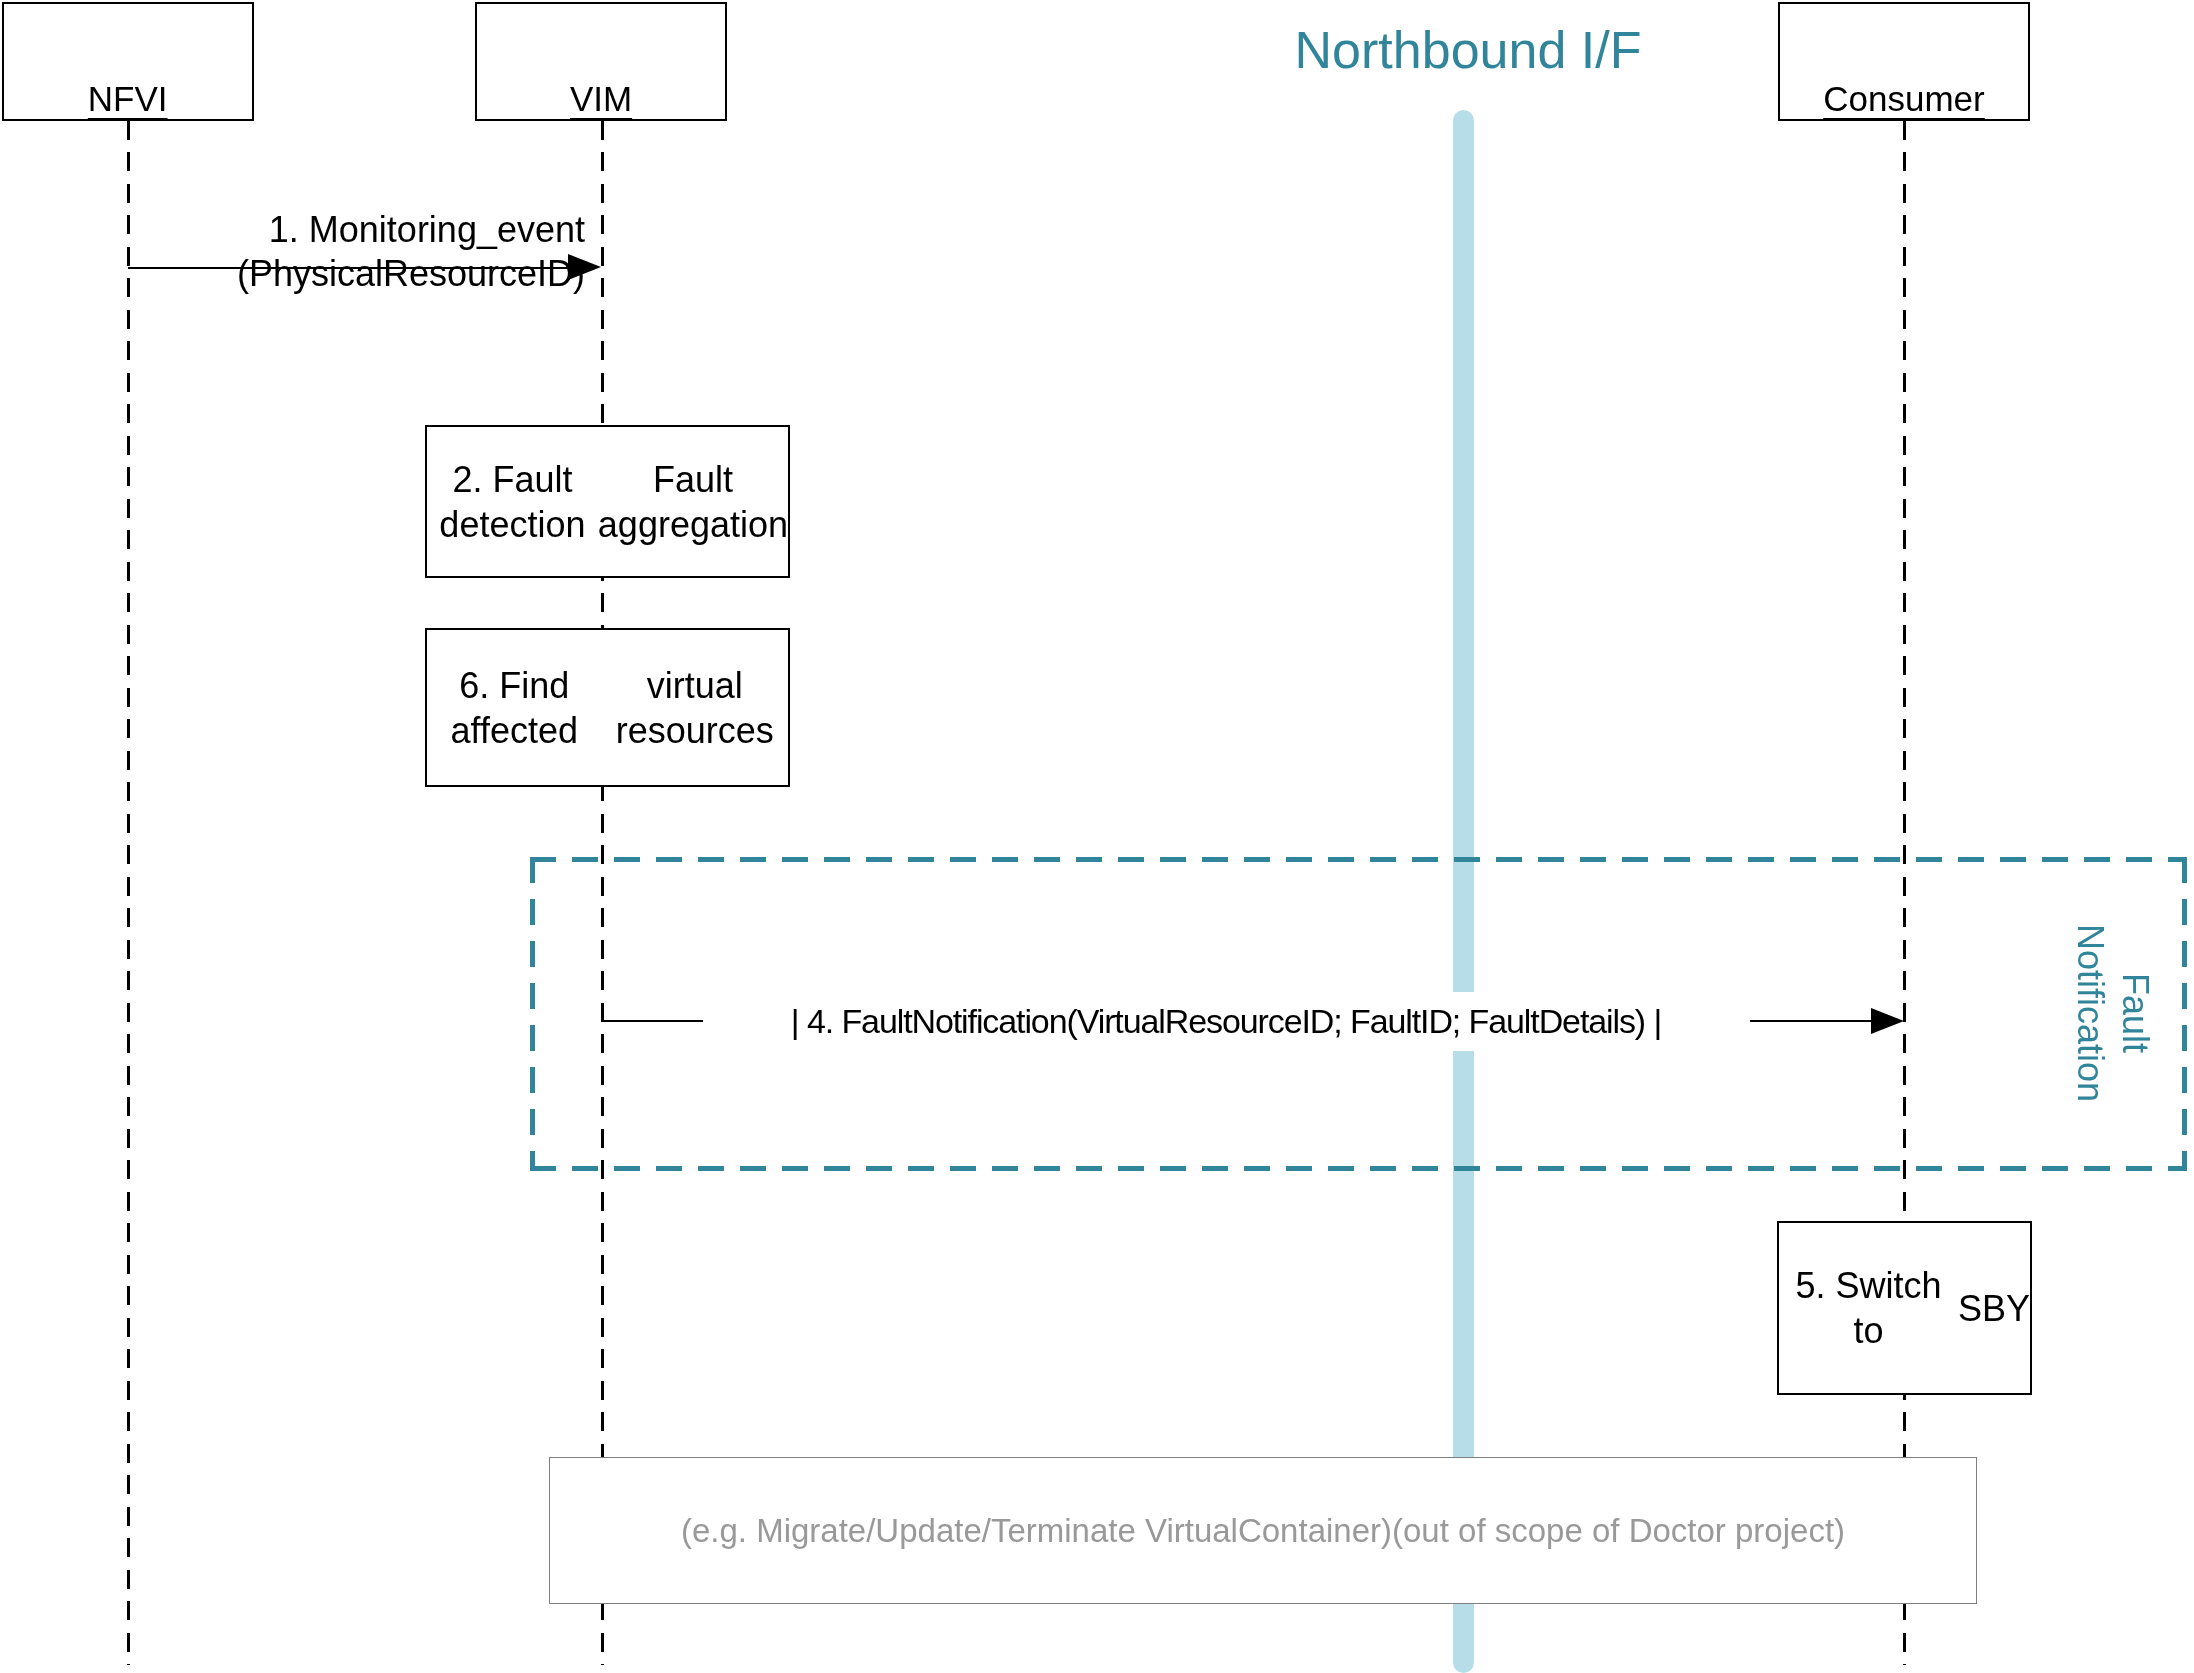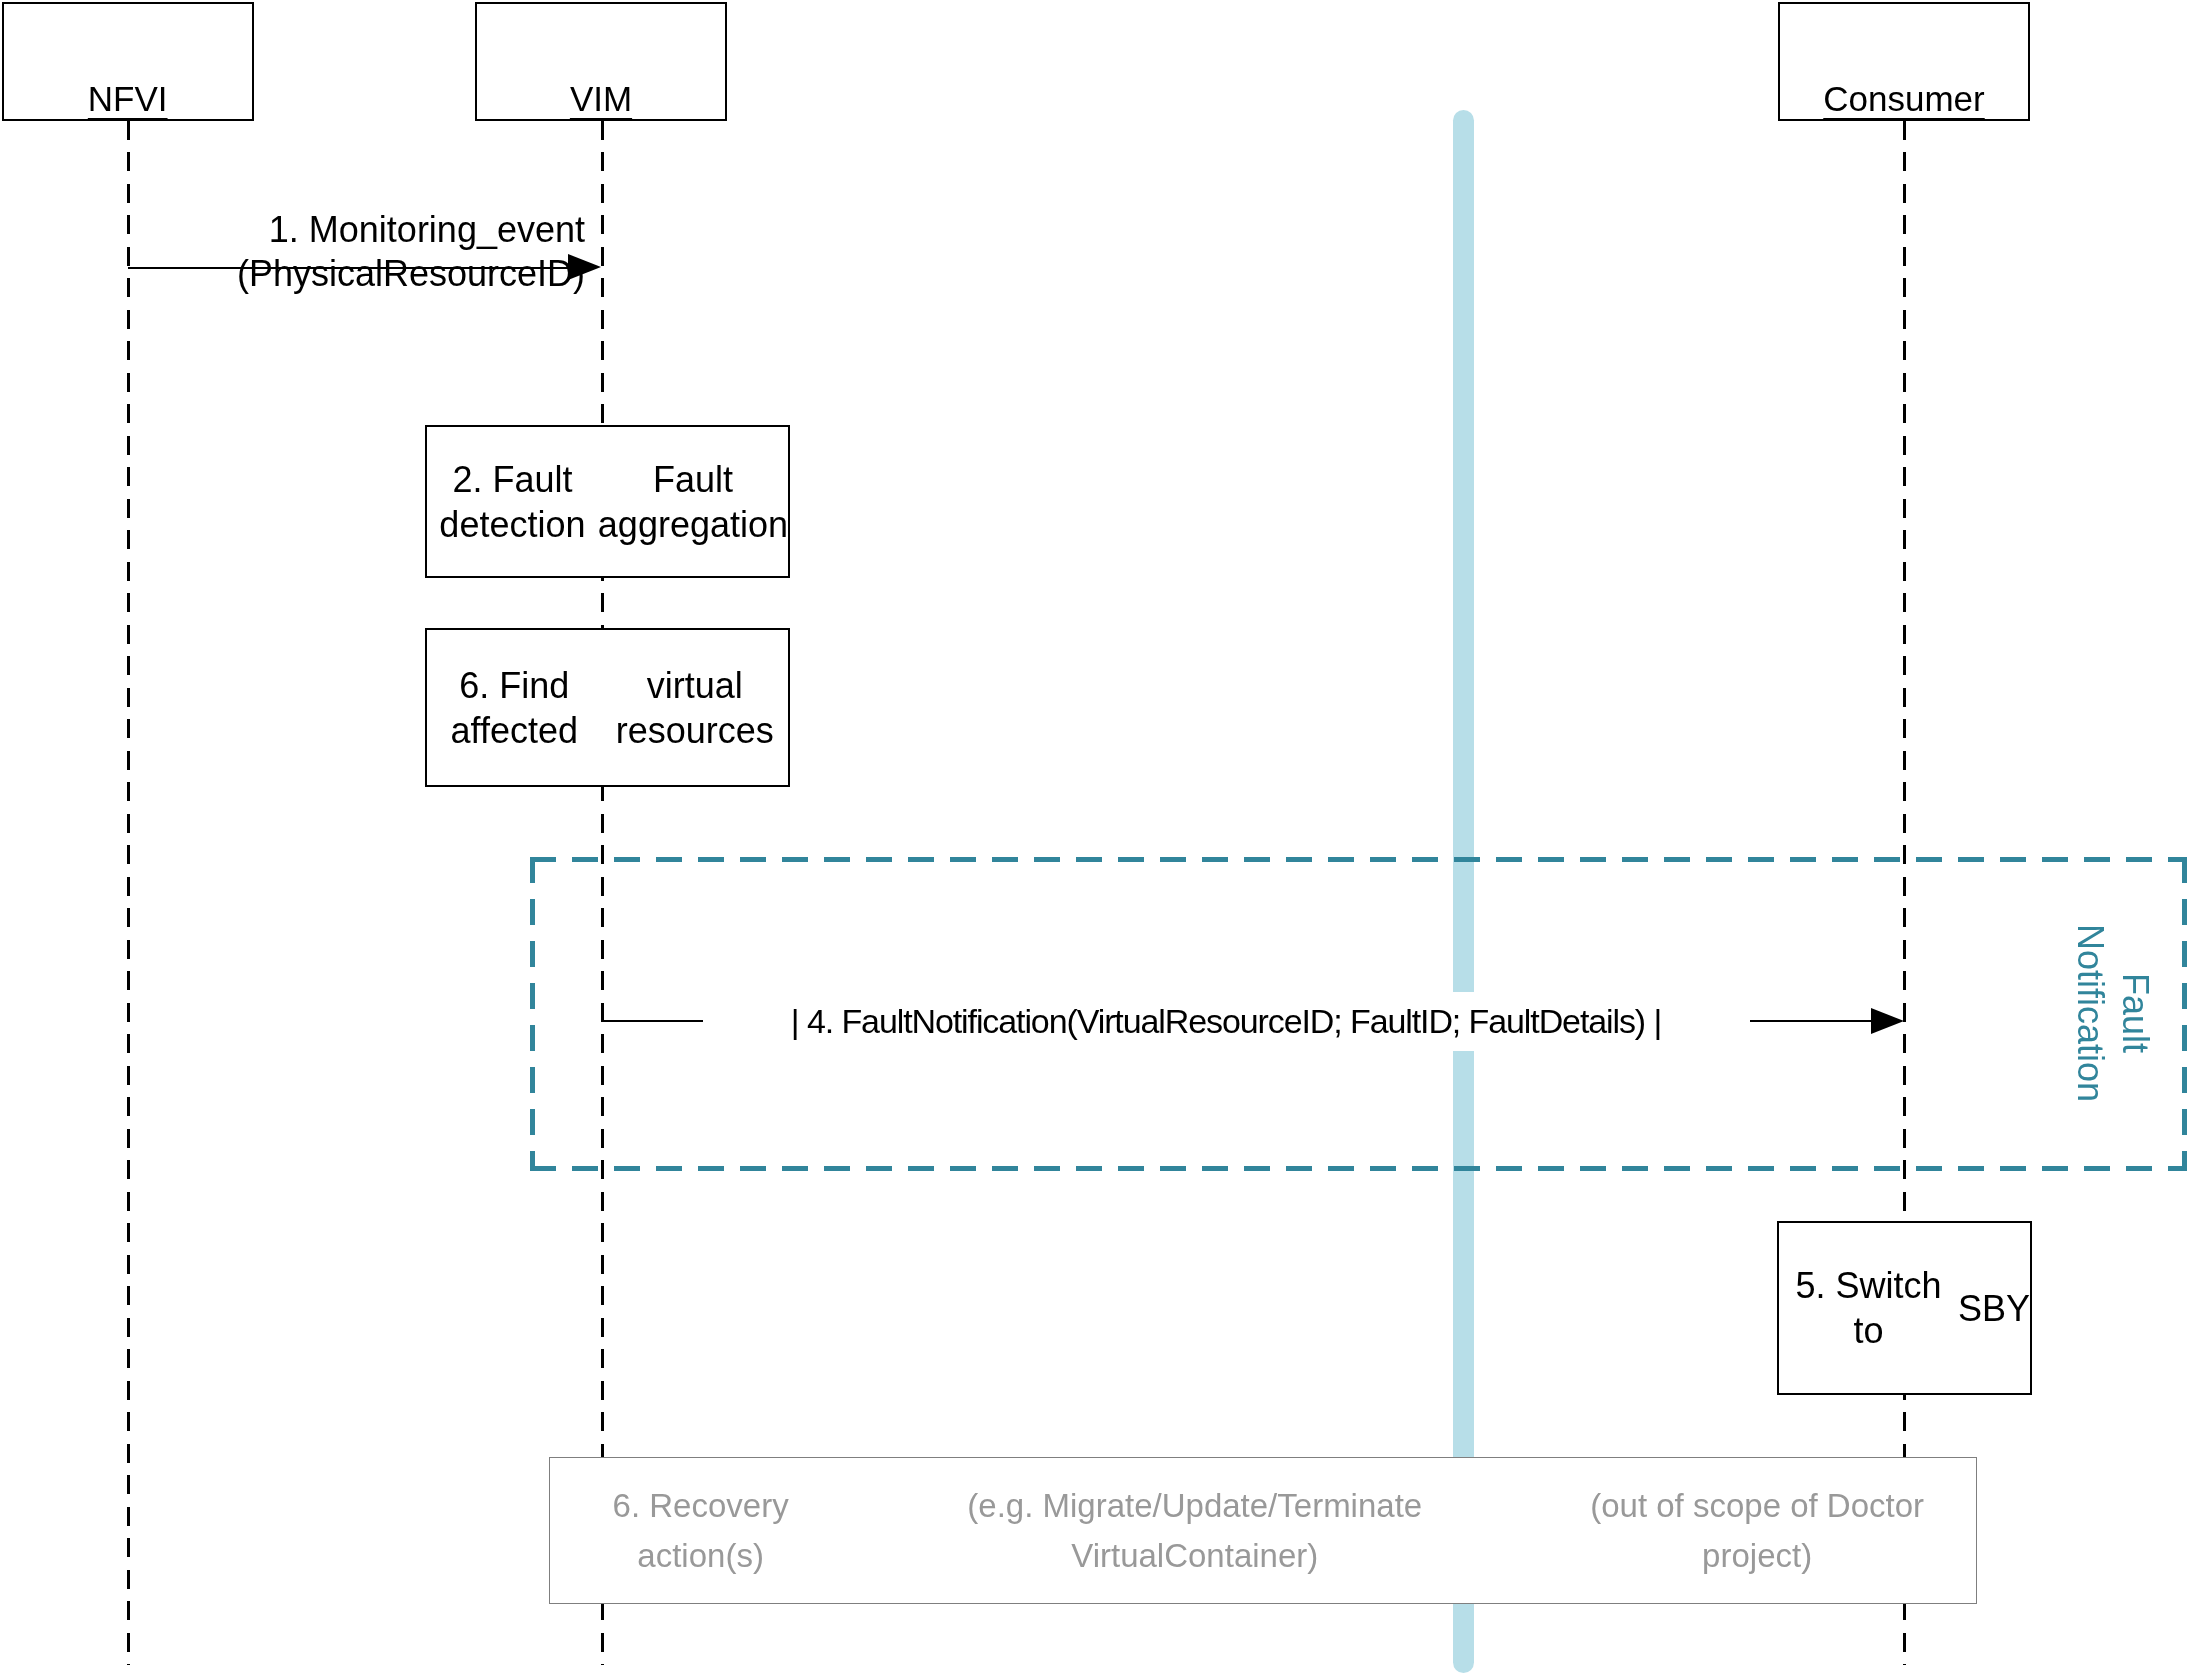--- a/index.html
+++ b/index.html
@@ -86,20 +86,21 @@
 <body>
 
 <div id="canvas">
 
   <div class="lifeline" style="left:127px"></div>
   <div class="lifeline" style="left:601px"></div>
   <div class="lifeline" style="left:1903px"></div>
 
   <div class="nb-bar"></div>
 
+  <div class="title">Northbound I/F</div>
 
   <div class="actor-box" style="left:1.7px;width:248px">
     <span>NFVI</span>
   </div>
   <div class="actor-box" style="left:475px;width:248px">
     <span>VIM</span>
   </div>
   <div class="actor-box" style="left:1778px;width:248px">
     <span>Consumer</span>
   </div>
@@ -134,19 +135,18 @@
   <div class="msg4-text">| 4. FaultNotification(VirtualResourceID; FaultID; FaultDetails) |</div>
   <div class="msg-line" style="left:1750px;top:1020px;width:122px"></div>
   <div class="arrow-head" style="left:1871px;top:1008px"></div>
 
   <div class="activity" style="left:1777px;top:1221px;width:251px;height:170px">
     <div>5. Switch to</div>
     <div>SBY</div>
   </div>
 
   <div class="activity gray" style="left:549px;top:1457px;width:1426px;height:145px">
-    <div>6. Recovery action(s)</div>
     <div>(e.g. Migrate/Update/Terminate VirtualContainer)</div>
     <div>(out of scope of Doctor project)</div>
   </div>
 
 </div>
 
 
 </body></html>

